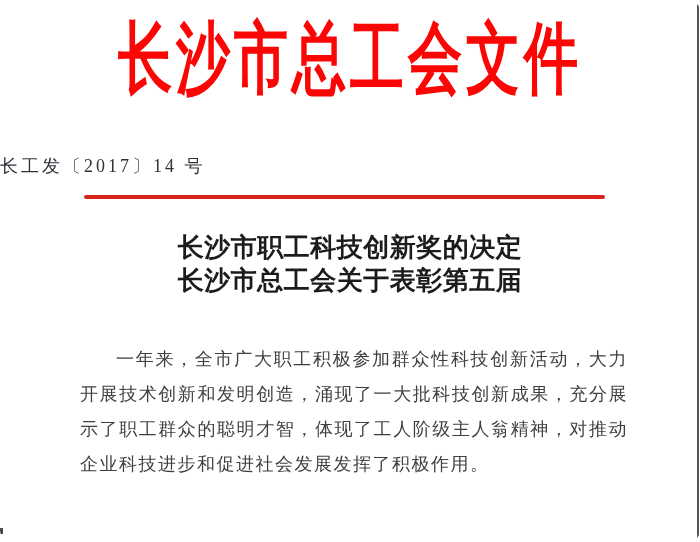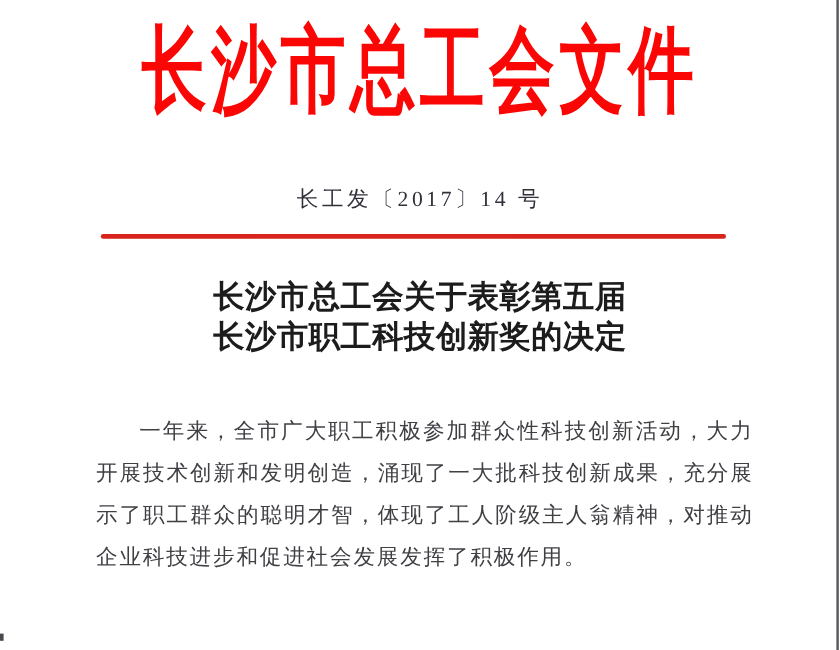--- a/index.html
+++ b/index.html
@@ -7,20 +7,21 @@
     padding: 0;
     background: #ffffff;
   }
   .page {
     position: relative;
     width: 700px;
     height: 542px;
     background: var(--page-background, #ffffff);
     overflow: hidden;
     font-family: "Liberation Serif", "DejaVu Serif", serif;
+    border-radius: 12px;
   }
   
   .org-title {
     position: absolute;
     top: 32px;
     left: 0;
     width: 700px;
     text-align: center;
     font-family: "Liberation Serif", "DejaVu Serif", serif;
     font-weight: bold;
@@ -31,21 +32,21 @@
     transform: scaleY(1.45);
     transform-origin: 50% 50%;
     white-space: nowrap;
   }
   
   .doc-number {
     position: absolute;
     top: 153px;
     left: 0;
     width: 700px;
-    text-align: center;
+    text-align: left;
     font-size: 18px;
     line-height: 26px;
     letter-spacing: 3px;
     color: var(--doc-number-text, #30303a);
     white-space: nowrap;
   }
   
   .red-divider {
     position: absolute;
     top: 195px;
@@ -111,22 +112,22 @@
 
 <div class="page">
 
   <div class="org-title">长沙市总工会文件</div>
 
   <div class="doc-number">长工发〔2017〕14 号</div>
 
   <div class="red-divider"></div>
 
   <div class="doc-title">
+    <div>长沙市职工科技创新奖的决定</div>
     <div>长沙市总工会关于表彰第五届</div>
-    <div>长沙市职工科技创新奖的决定</div>
   </div>
 
   <div class="body-block">
     <p class="indent">一年来，全市广大职工积极参加群众性科技创新活动，大力开展技术创新和发明创造，涌现了一大批科技创新成果，充分展示了职工群众的聪明才智，体现了工人阶级主人翁精神，对推动企业科技进步和促进社会发展发挥了积极作用。</p>
   </div>
 
   <div class="right-border"></div>
 
   <div class="edge-artifact"></div>
 

